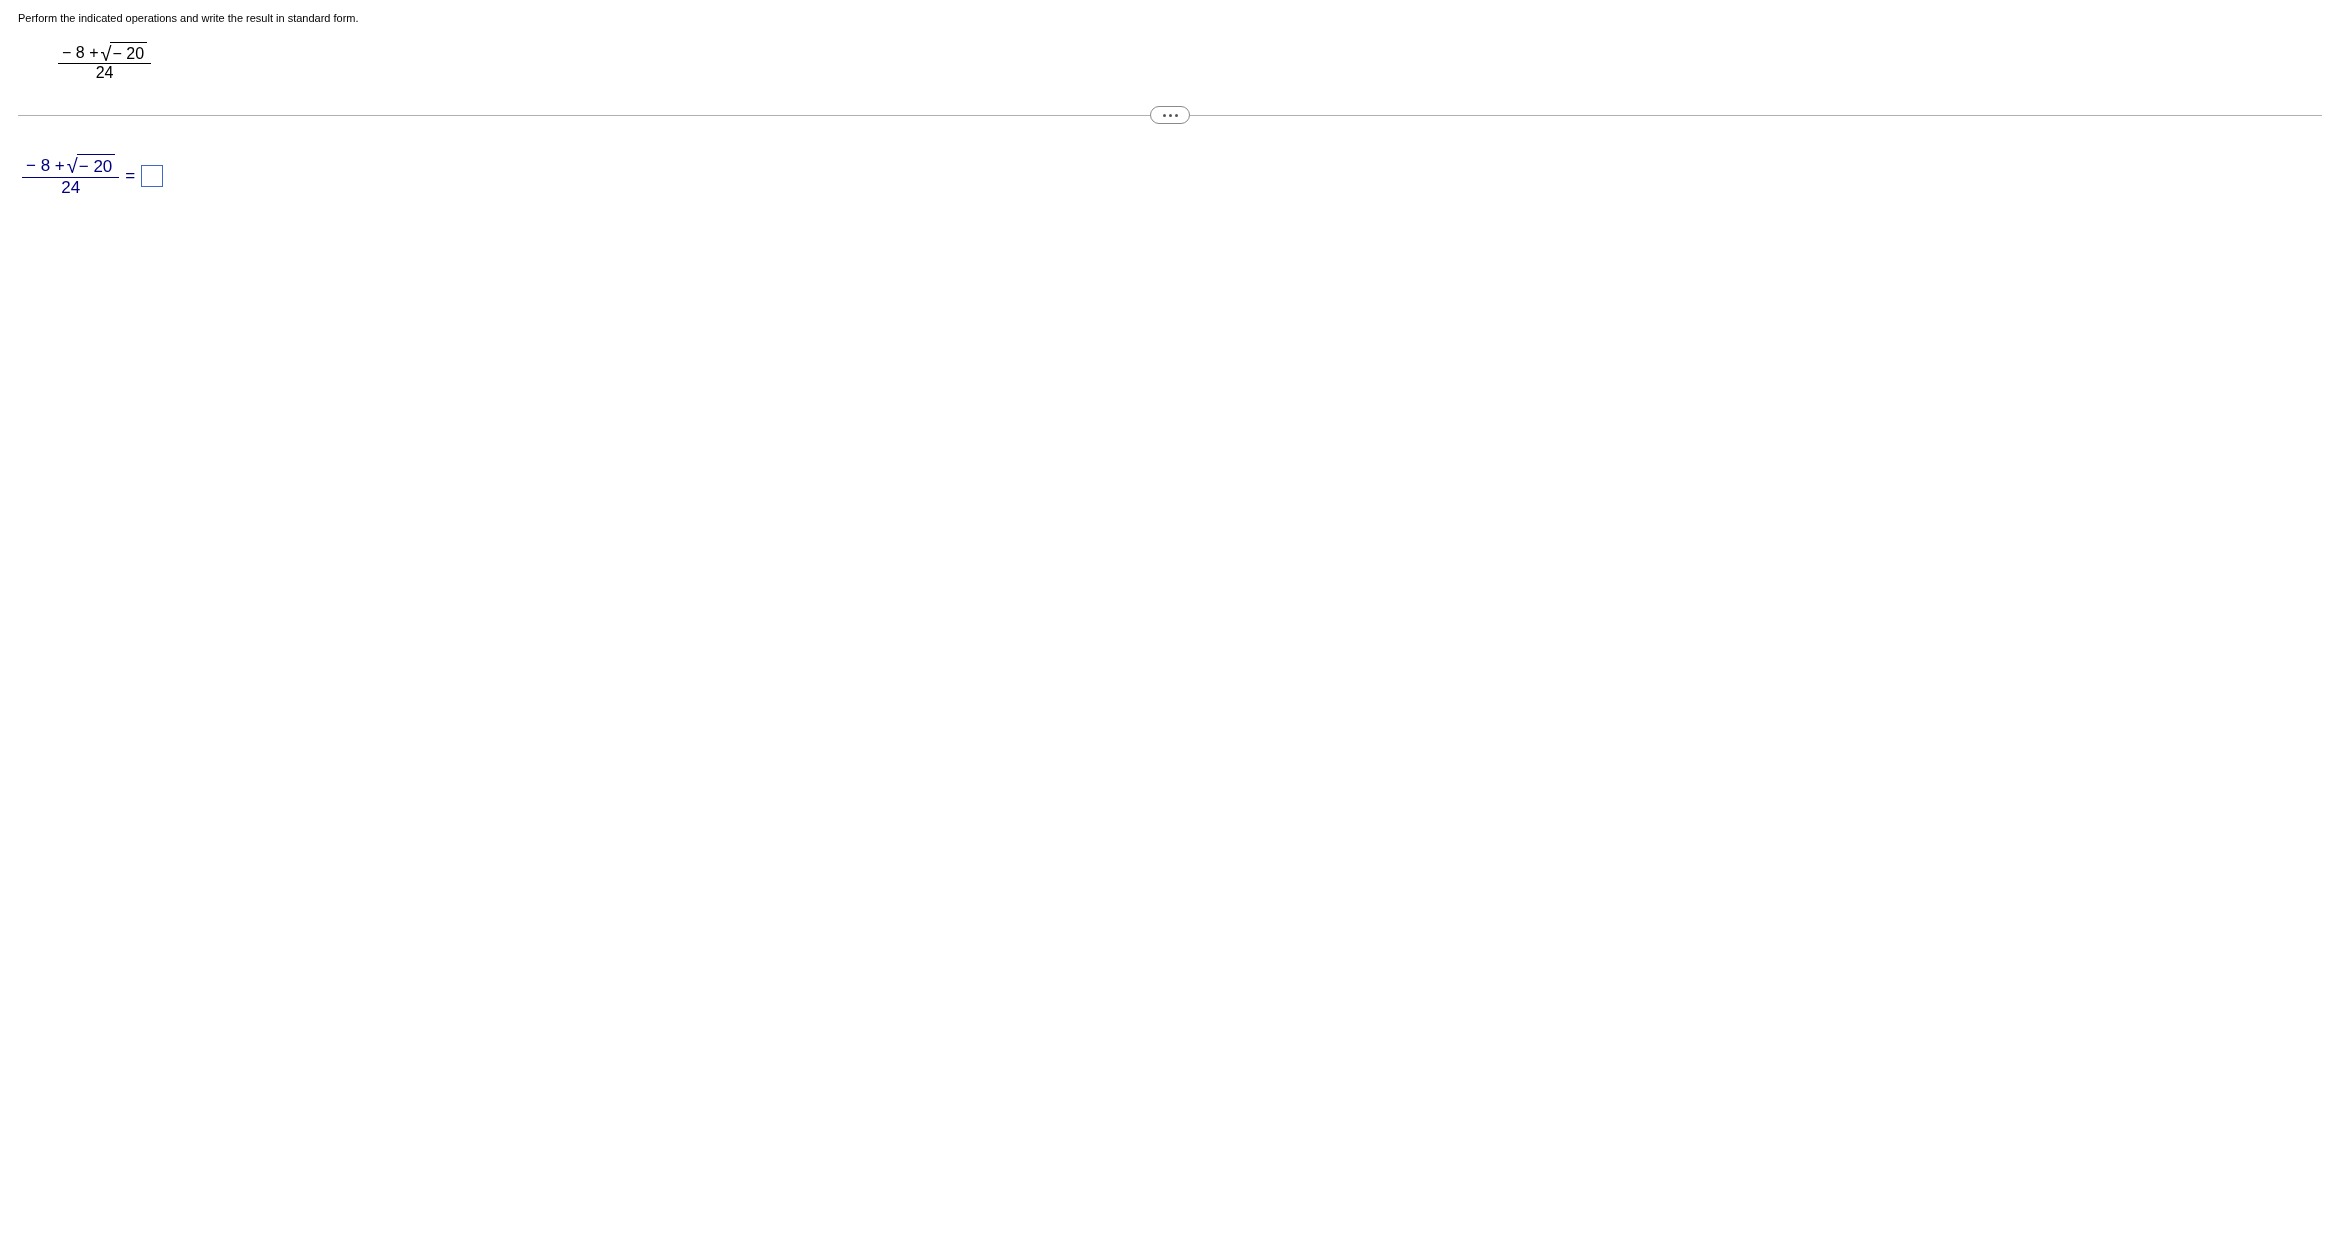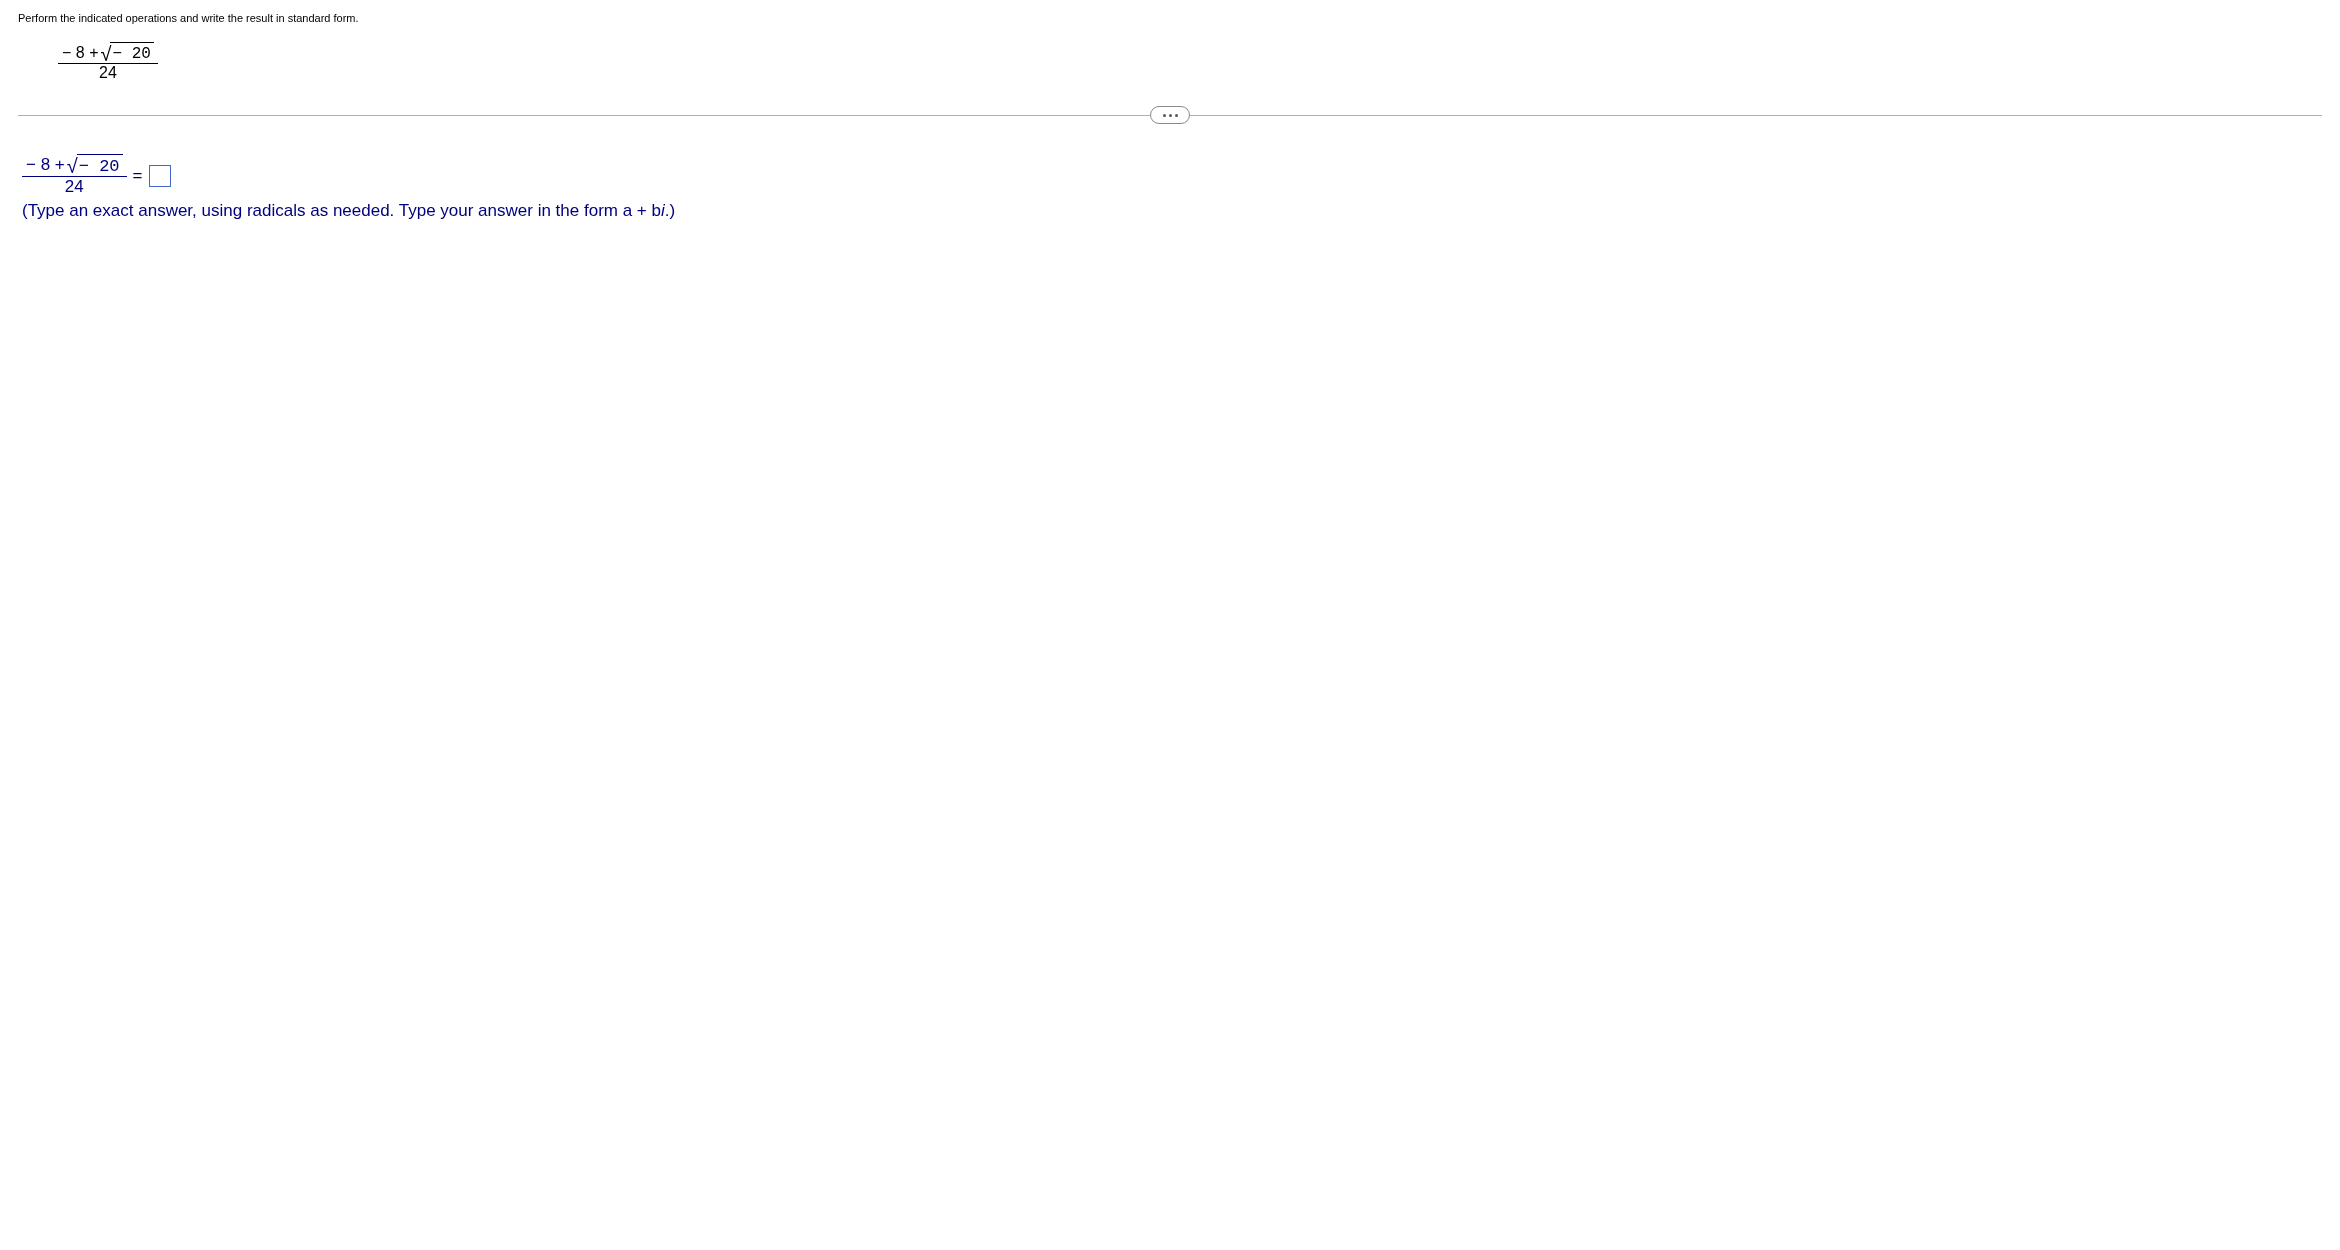--- a/index.html
+++ b/index.html
@@ -88,21 +88,20 @@
   .sqrt-sign {
     font-size: 20px;
     line-height: 1;
     position: relative;
     top: 2px;
   }
   .sqrt-body {
     border-top: 1px solid currentColor;
     padding: 2px 3px 0 2px;
     margin-left: -1px;
-    font-family: Liberation Mono, monospace;
   }
   .answer-input {
     width: 22px;
     height: 22px;
     border: 1px solid #4169c9;
     background: #fff;
     text-align: center;
     font-size: 14px;
     color: #00007e;
     padding: 0;
@@ -155,16 +154,13 @@
           <span class="sqrt-sign">√</span>
           <span class="sqrt-body">− 20</span>
         </span>
       </span>
       <span class="bar"></span>
       <span class="den">24</span>
     </span>
     <span>=</span>
     <input type="text" class="answer-input" value="" style="">
   </div>
-  <div class="hint">
-    <span>(Type an exact answer, using radicals as needed. Type your answer in the form a + b</span><span class="italic-i">i</span><span>.)</span>
-  </div>
 </div>
 
 </body></html>

